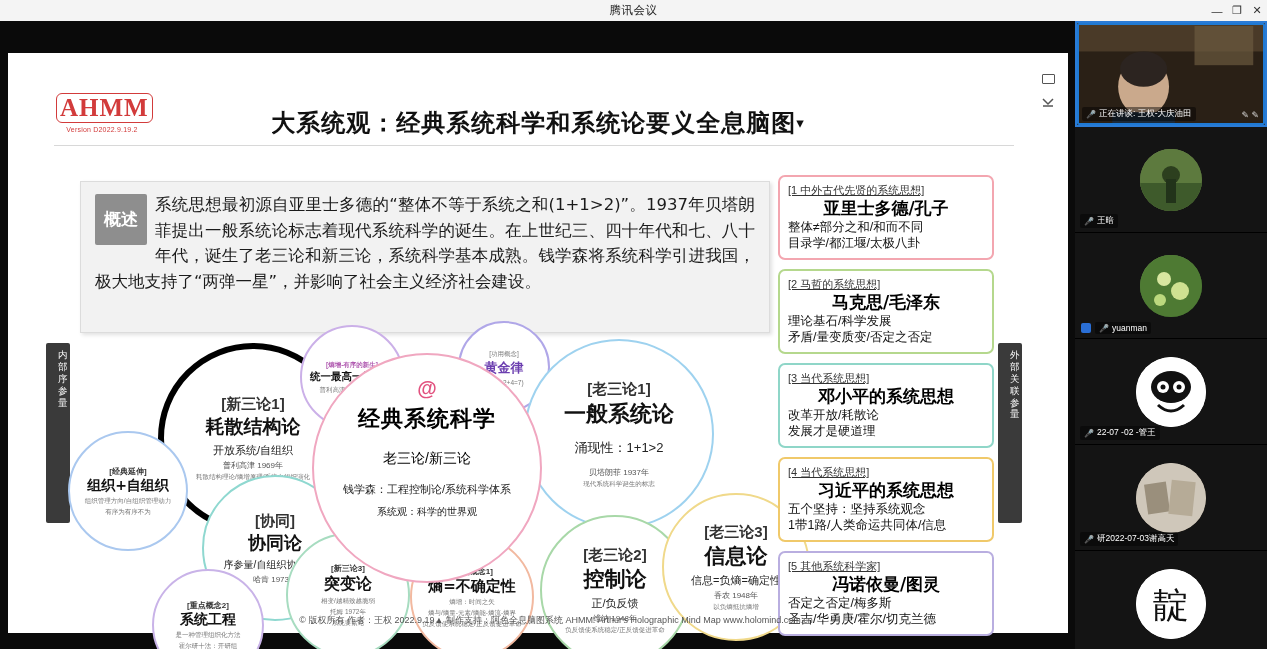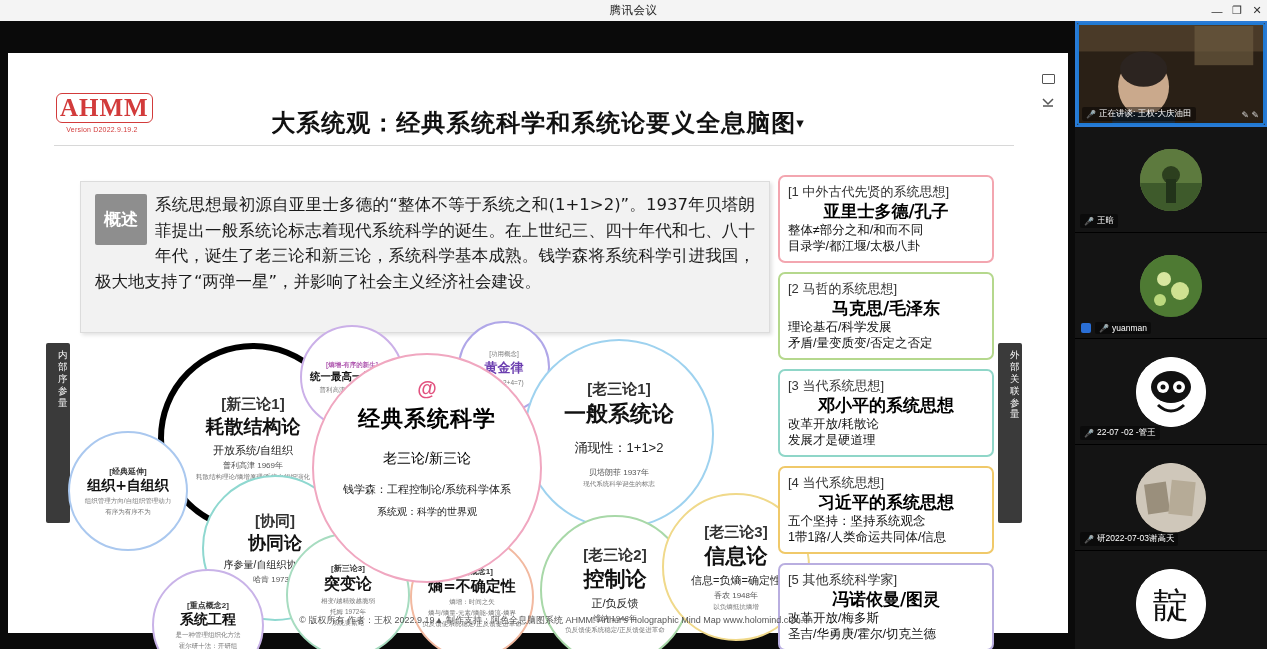--- a/index.html
+++ b/index.html
@@ -123,21 +123,21 @@
   .center-title { font-size: 22px; font-weight: bold; margin-top: 4px; letter-spacing: 1px; }
   .center-l2 { font-size: 14px; margin-top: 16px; }
   .center-l3 { font-size: 11px; margin-top: 14px; color: #222; }
   .center-l4 { font-size: 10px; margin-top: 8px; color: #222; }
   
   .cards { position: absolute; left: 770px; top: 122px; width: 216px; }
   .card {
     position: relative; margin-bottom: 9px; border-radius: 7px;
     padding: 6px 8px 7px 8px; background: #fff;
   }
-  .card .c-tag { font-size: 13px; color: #333; margin-bottom: 1px; }
+  .card .c-tag { font-size: 11px; color: #333; margin-bottom: 1px; text-decoration: underline; }
   .card .c-title { font-size: 17px; font-weight: bold; text-align: center; line-height: 1.15;
     font-family: "DejaVu Sans","Liberation Sans",sans-serif; }
   .card .c-l { font-size: 12.5px; color: #111; line-height: 1.3; }
   
   .footer {
     position: absolute; left: 18px; bottom: 6px; width: 1060px; text-align: center;
     font-size: 9px; color: #555;
   }
   
   .rail {
@@ -333,21 +333,21 @@
         </div>
         <div class="card" style="border:2.5px solid #f0c96a;">
           <div class="c-tag">[4  当代系统思想]</div>
           <div class="c-title">习近平的系统思想</div>
           <div class="c-l">五个坚持：坚持系统观念</div>
           <div class="c-l">1带1路/人类命运共同体/信息</div>
         </div>
         <div class="card" style="border:2.5px solid #b9aee0;">
           <div class="c-tag">[5  其他系统科学家]</div>
           <div class="c-title">冯诺依曼/图灵</div>
-          <div class="c-l">改革开放/梅多斯</div>
+          <div class="c-l">否定之否定/梅多斯</div>
           <div class="c-l">圣吉/华勇庚/霍尔/切克兰德</div>
         </div>
       </div>
 
       <div class="footer">© 版权所有  作者：王权 2022.9.19▲    制作支持：阿色全息脑图系统 AHMM: Arthur's Holographic Mind Map    www.holomind.com.cn</div>
     </div>
 
     <div class="stage-ctrl top">
       <div class="rect-icon"></div>
     </div>

